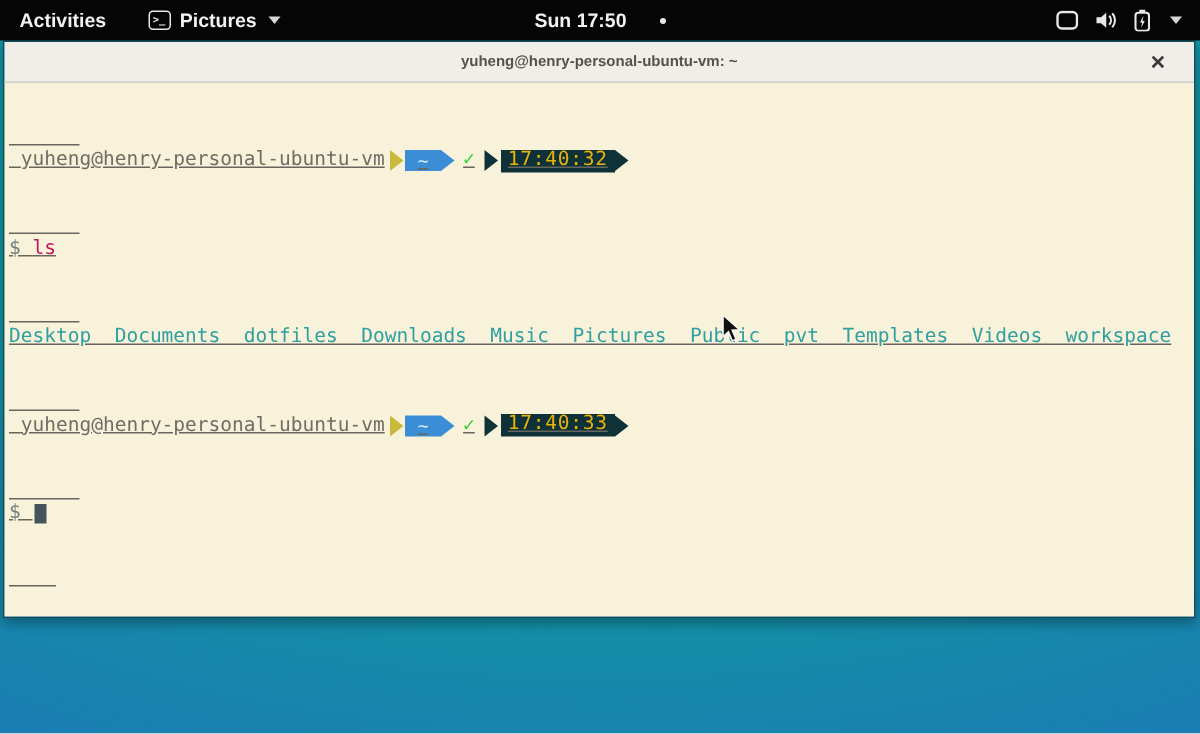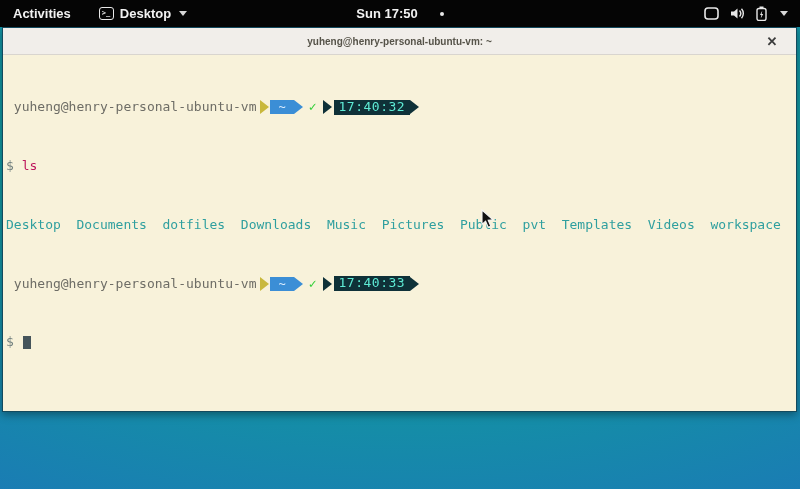--- a/index.html
+++ b/index.html
@@ -74,39 +74,39 @@
     display: flex; align-items: center; justify-content: center;
     color: #3b3b3b; font-size: 13px; font-weight: 700; cursor: pointer;
   }
 
   .term-body {
     flex: 1; background: #f8f2da;
     font-family: "DejaVu Sans Mono", monospace;
     font-size: 13px; line-height: 14.7px;
     color: #66655e;
     padding: 1px 0 11px 3px;
-    white-space: pre; overflow: hidden;
+    white-space: pre; overflow: hidden; text-decoration: underline;
   }
   .term-line { display: flex; align-items: center; height: 14.7px; }
 
   
   .pl-user { color: #6e6d66; }
   .pl-lead { white-space: pre; }
   .tri { width: 0; height: 0; border-top: 7px solid transparent; border-bottom: 7px solid transparent; }
   .tri-yellow { border-left: 9px solid #c9b83c; margin-left: 4px; margin-right: 1px; }
   .seg-blue {
     background: #3b8ed6; color: #d9ecff;
     height: 14px; display: inline-flex; align-items: center;
     padding: 0 8px; font-size: 12px;
   }
   .tri-blue { border-left: 9px solid #3b8ed6; margin-right: 6px; }
   .check { color: #35cf3a; font-weight: 700; margin-right: 6px; font-size: 13px; }
   .tri-dark-lead { border-left: 9px solid #0f3138; margin-right: 2px; }
   .seg-dark {
-    background: #0f3138; color: #5eead4;
+    background: #0f3138; color: #eab308;
     height: 15px; display: inline-flex; align-items: center;
     padding: 0 5px; letter-spacing: 0.5px;
   }
   .tri-dark { border-left: 9px solid #0f3138; }
 
   .dollar { color: #72817f; }
   .cmd-ls { color: #be185d; }
   .dirs { color: #2f9f9f; }
   .cursor-block {
     display: inline-block; width: 8px; height: 13px;
@@ -119,21 +119,21 @@
 </head>
 <body>
 
 <div class="screen">
 
   <div class="topbar">
     <div class="topbar-left">
       <span class="activities">Activities</span>
       <span class="appmenu">
         <span class="term-glyph">&gt;_</span>
-        <span>Desktop</span>
+        <span>Pictures</span>
         <span class="caret-down"></span>
       </span>
     </div>
     <div class="topbar-center">
       <span class="clock">Sun 17:50</span>
       <span class="notif-dot"></span>
     </div>
     <div class="topbar-right">
       <span class="sysicon">
         <svg width="15" height="13" viewBox="0 0 15 13">

